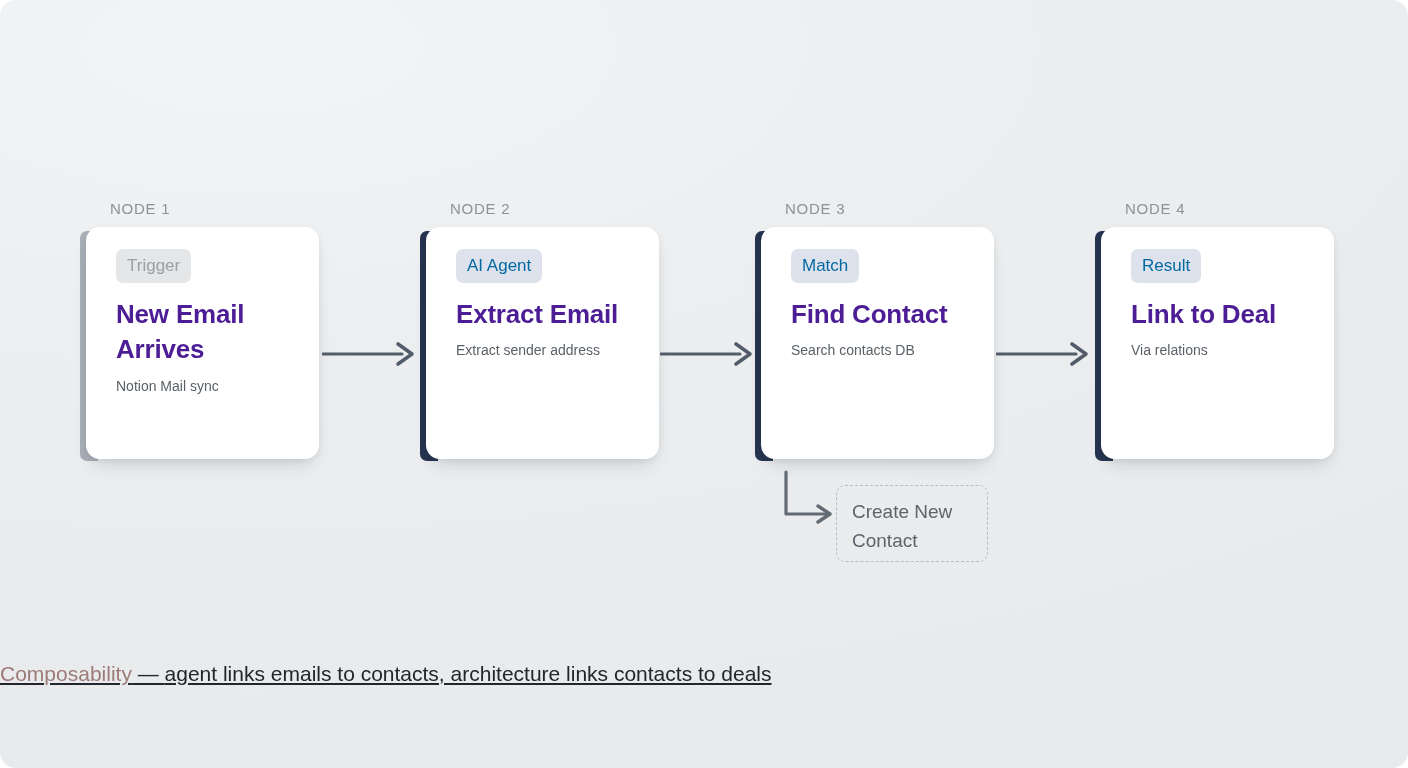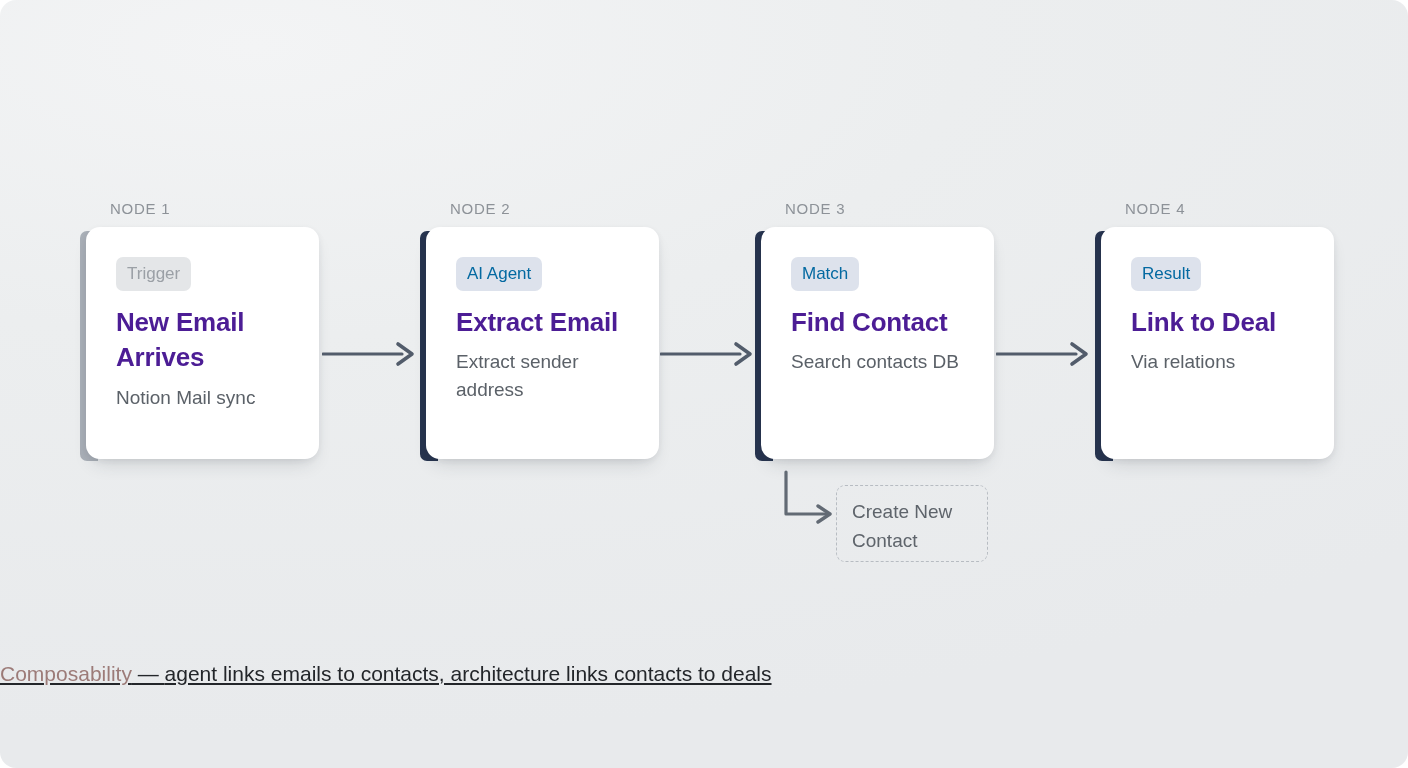--- a/index.html
+++ b/index.html
@@ -72,21 +72,21 @@
   .node-card {
     position: absolute;
     left: 6px;
     top: 0;
     width: 233px;
     height: 232px;
     background: #ffffff;
     border-radius: 14px;
     box-shadow: 0 10px 20px -8px rgba(40,48,60,0.20),
                 0 2px 6px rgba(40,48,60,0.07);
-    padding: 30px 26px 0 30px;
+    padding: 22px 26px 0 30px;
   }
 
   .badge {
     display: inline-block;
     font-size: 17px;
     line-height: 1;
     padding: 8px 11px 9px;
     border-radius: 7px;
     margin-bottom: 14px;
   }
@@ -96,21 +96,21 @@
   .node-title {
     font-size: 26px;
     line-height: 1.36;
     font-weight: 700;
     color: #4c1d95;
     letter-spacing: -0.2px;
     margin-bottom: 8px;
   }
 
   .node-sub {
-    font-size: 19px;
+    font-size: 14px;
     line-height: 1.48;
     color: #5b6168;
   }
 
   
   .connector {
     position: absolute;
     top: 340px;
     width: 96px;
     height: 28px;

